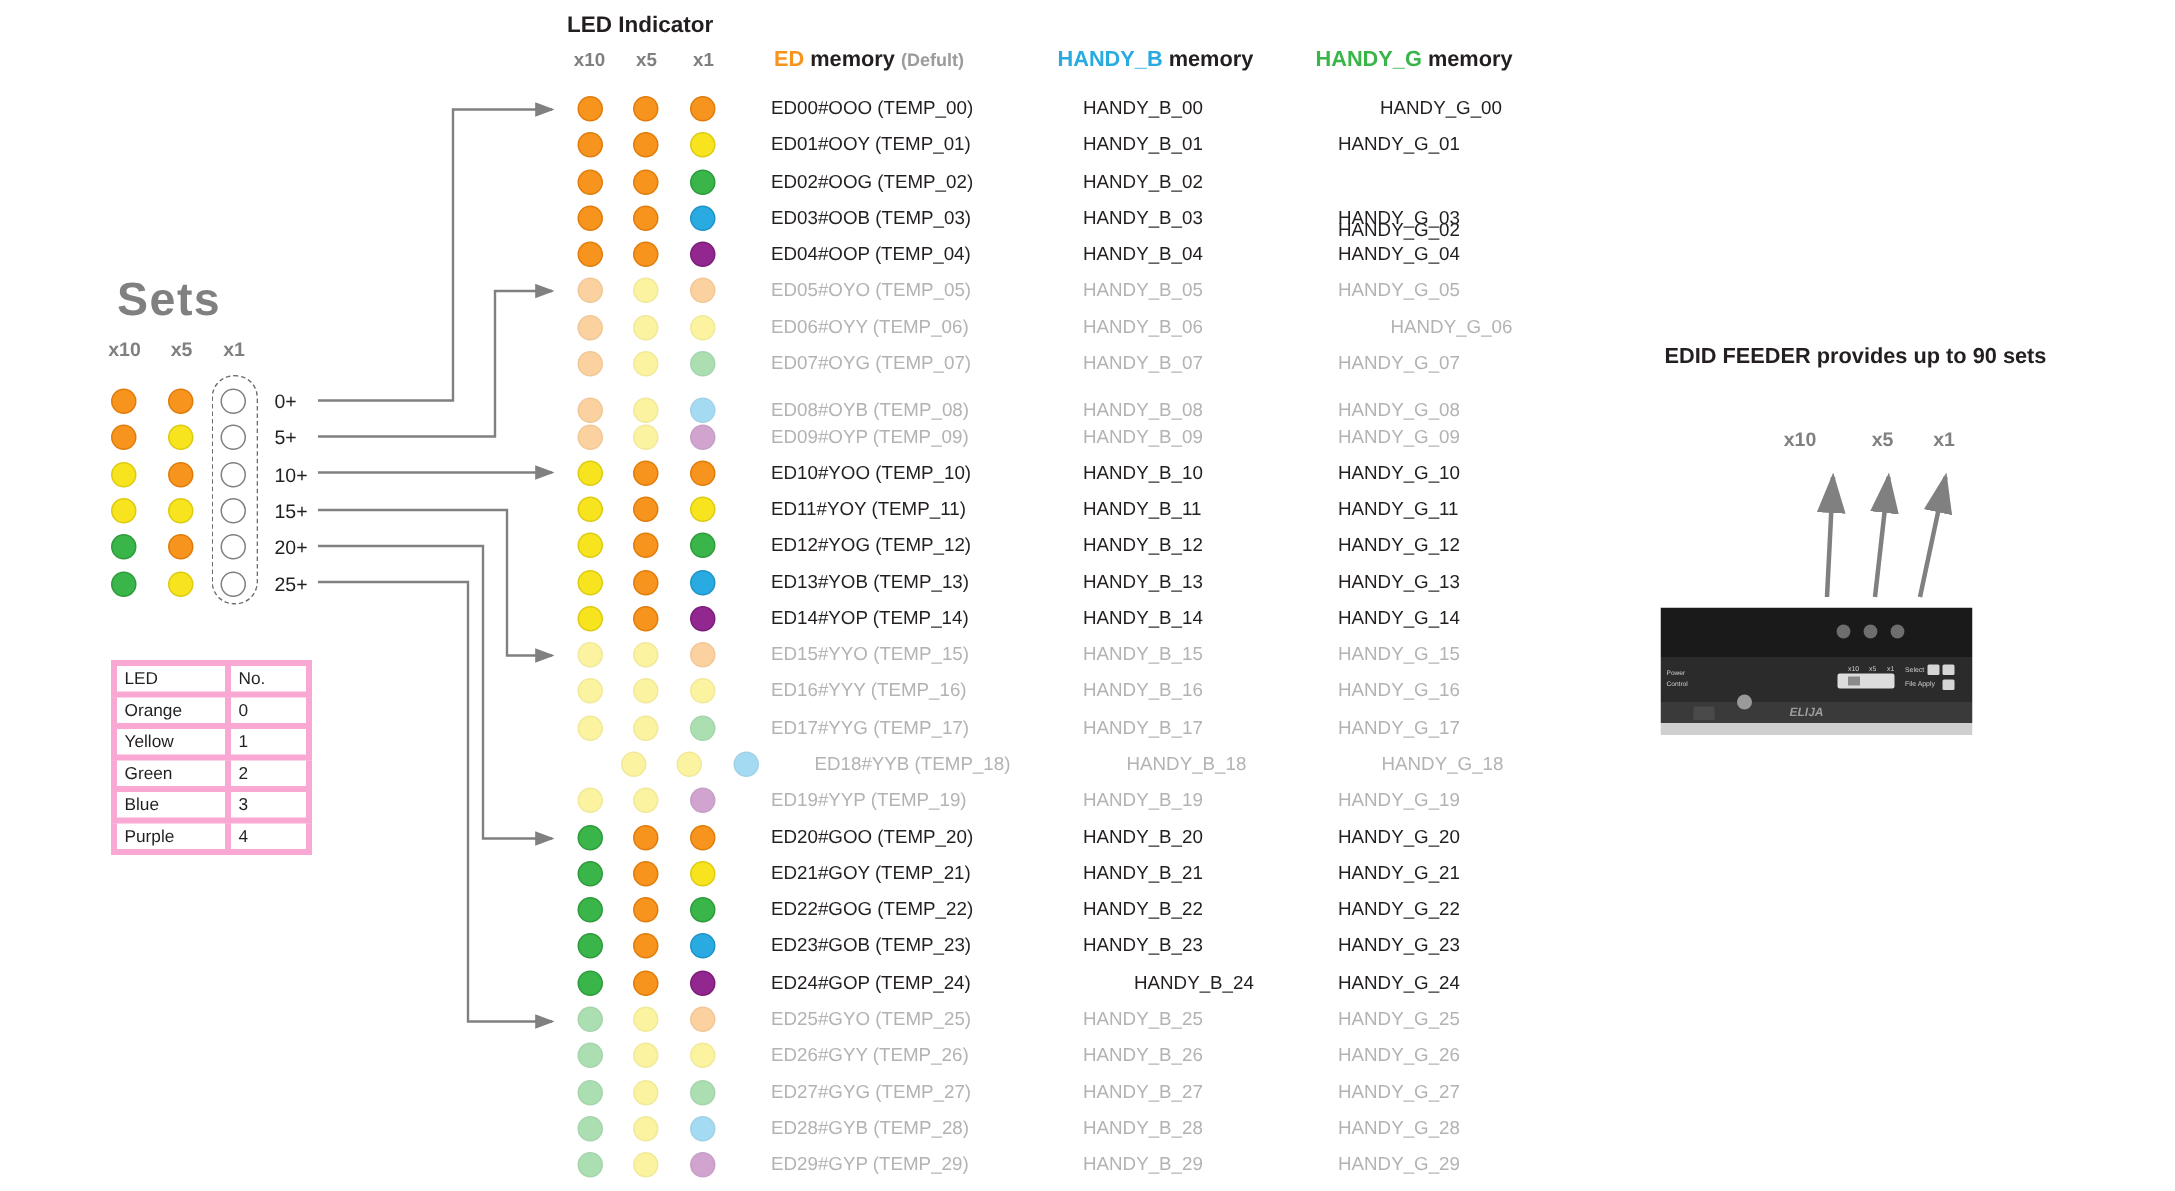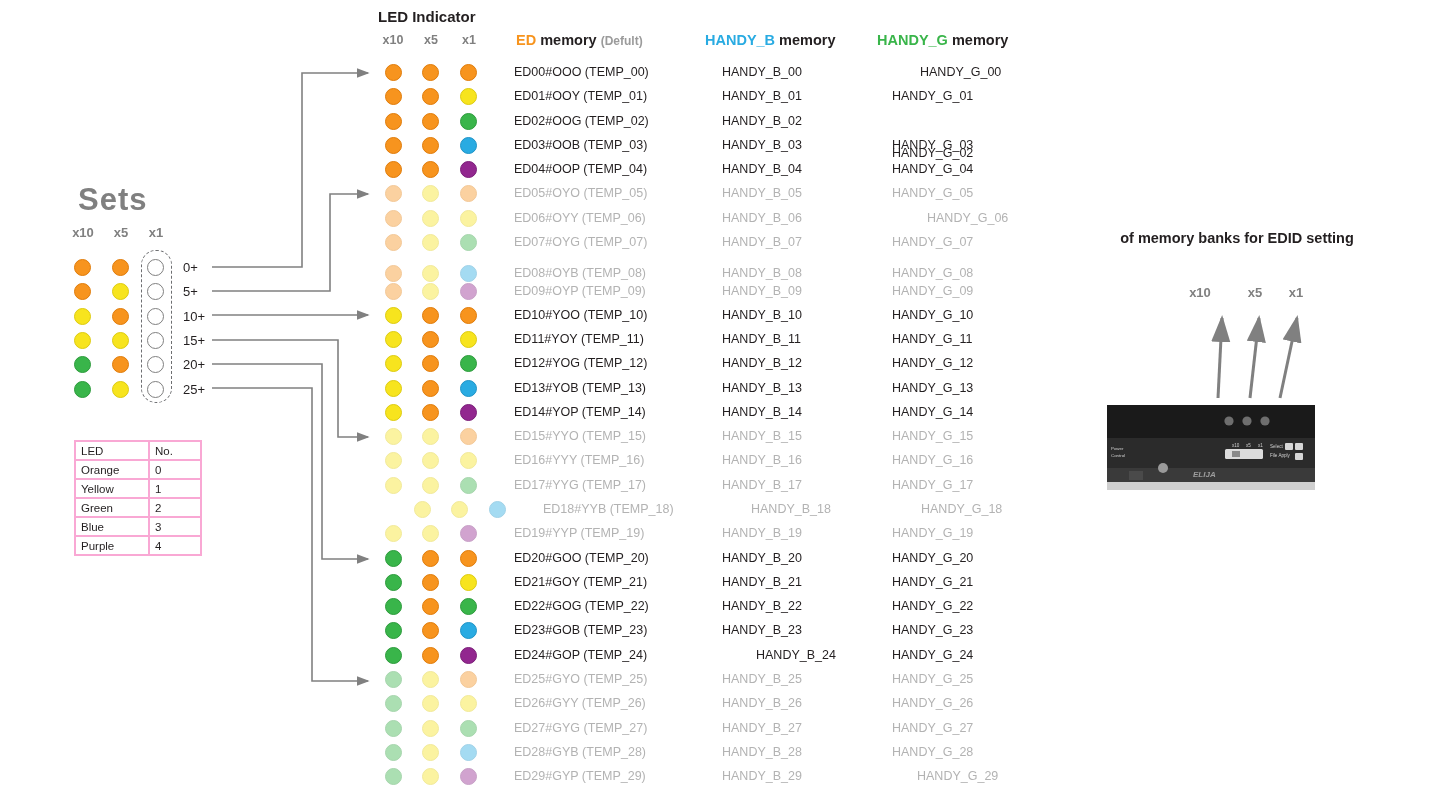--- a/index.html
+++ b/index.html
@@ -42,21 +42,21 @@
   #sets-dashed{
     left:141px;top:250px;width:29px;height:151px;
     border:1px dashed #6d6e71;border-radius:15px;
   }
 
   
   #led-table{
     left:74px;top:440px;border-collapse:collapse;font-size:11.5px;
   }
   #led-table td,#led-table th{
-    border:2px solid #f9a8d4;padding:1px 5px;height:15px;
+    border:4px solid #f9a8d4;padding:1px 5px;height:15px;
     text-align:left;font-weight:normal;
   }
   #led-table th{font-weight:normal;}
   #led-table .numcol{width:40px;}
   #led-table .ledcol{width:62px;}
 
   
   #led-indicator-title{
     left:378px;top:8px;font-size:15px;font-weight:bold;color:#231f20;
   }
@@ -413,21 +413,21 @@
       <div class="txt" style="left: 514px;">ED28#GYB (TEMP_28)</div>
       <div class="txt" style="left: 722px;">HANDY_B_28</div>
       <div class="txt" style="left: 892px;">HANDY_G_28</div>
     </div>
     <div class="row dim" style="left: 0px; top: 768.12px; width: 1000px;">
       <div class="d dot green faded" style="left: 385px;"></div>
       <div class="d dot yellow faded" style="left: 422px;"></div>
       <div class="d dot purple faded" style="left: 460px;"></div>
       <div class="txt" style="left: 514px;">ED29#GYP (TEMP_29)</div>
       <div class="txt" style="left: 722px;">HANDY_B_29</div>
-      <div class="txt" style="left: 917px;">HANDY_G_29</div>
+      <div class="txt" style="left: 892px;">HANDY_G_29</div>
     </div>
   </div>
 
 <svg class="overlay">
   <defs>
     <marker id="arrowhead" markerWidth="8" markerHeight="8" refX="7" refY="3" orient="auto">
       <polygon points="0 0, 8 3, 0 6" fill="#808080"></polygon>
     </marker>
     <marker id="arrowhead2" markerWidth="9" markerHeight="9" refX="8" refY="3.2" orient="auto">
       <polygon points="0 0, 9 3.2, 0 6.4" fill="#808080"></polygon>
@@ -442,21 +442,21 @@
     <path d="M212,388 L312,388 L312,681 L368,681"></path>
   </g>
   <g stroke="#808080" stroke-width="3" fill="none" marker-end="url(#arrowhead2)">
     <path d="M1218,398 L1222,318"></path>
     <path d="M1250,398 L1259,318"></path>
     <path d="M1280,398 L1297,318"></path>
   </g>
 </svg>
 
 <div class="abs" id="right-text">
-  <div>of memory banks for EDID setting</div>
+  <div>EDID FEEDER provides up to 90 sets</div>
 </div>
 <div class="abs xhead-right" style="left:1185px;">x10</div>
 <div class="abs xhead-right" style="left:1240px;">x5</div>
 <div class="abs xhead-right" style="left:1281px;">x1</div>
 
 <div class="abs" id="device">
   <svg width="208" height="90" viewBox="0 0 208 90">
     <rect x="0" y="0" width="208" height="33" fill="#1a1a1a"></rect>
     <rect x="0" y="33" width="208" height="30" fill="#2b2b2b"></rect>
     <rect x="0" y="63" width="208" height="14" fill="#3a3a3a"></rect>

